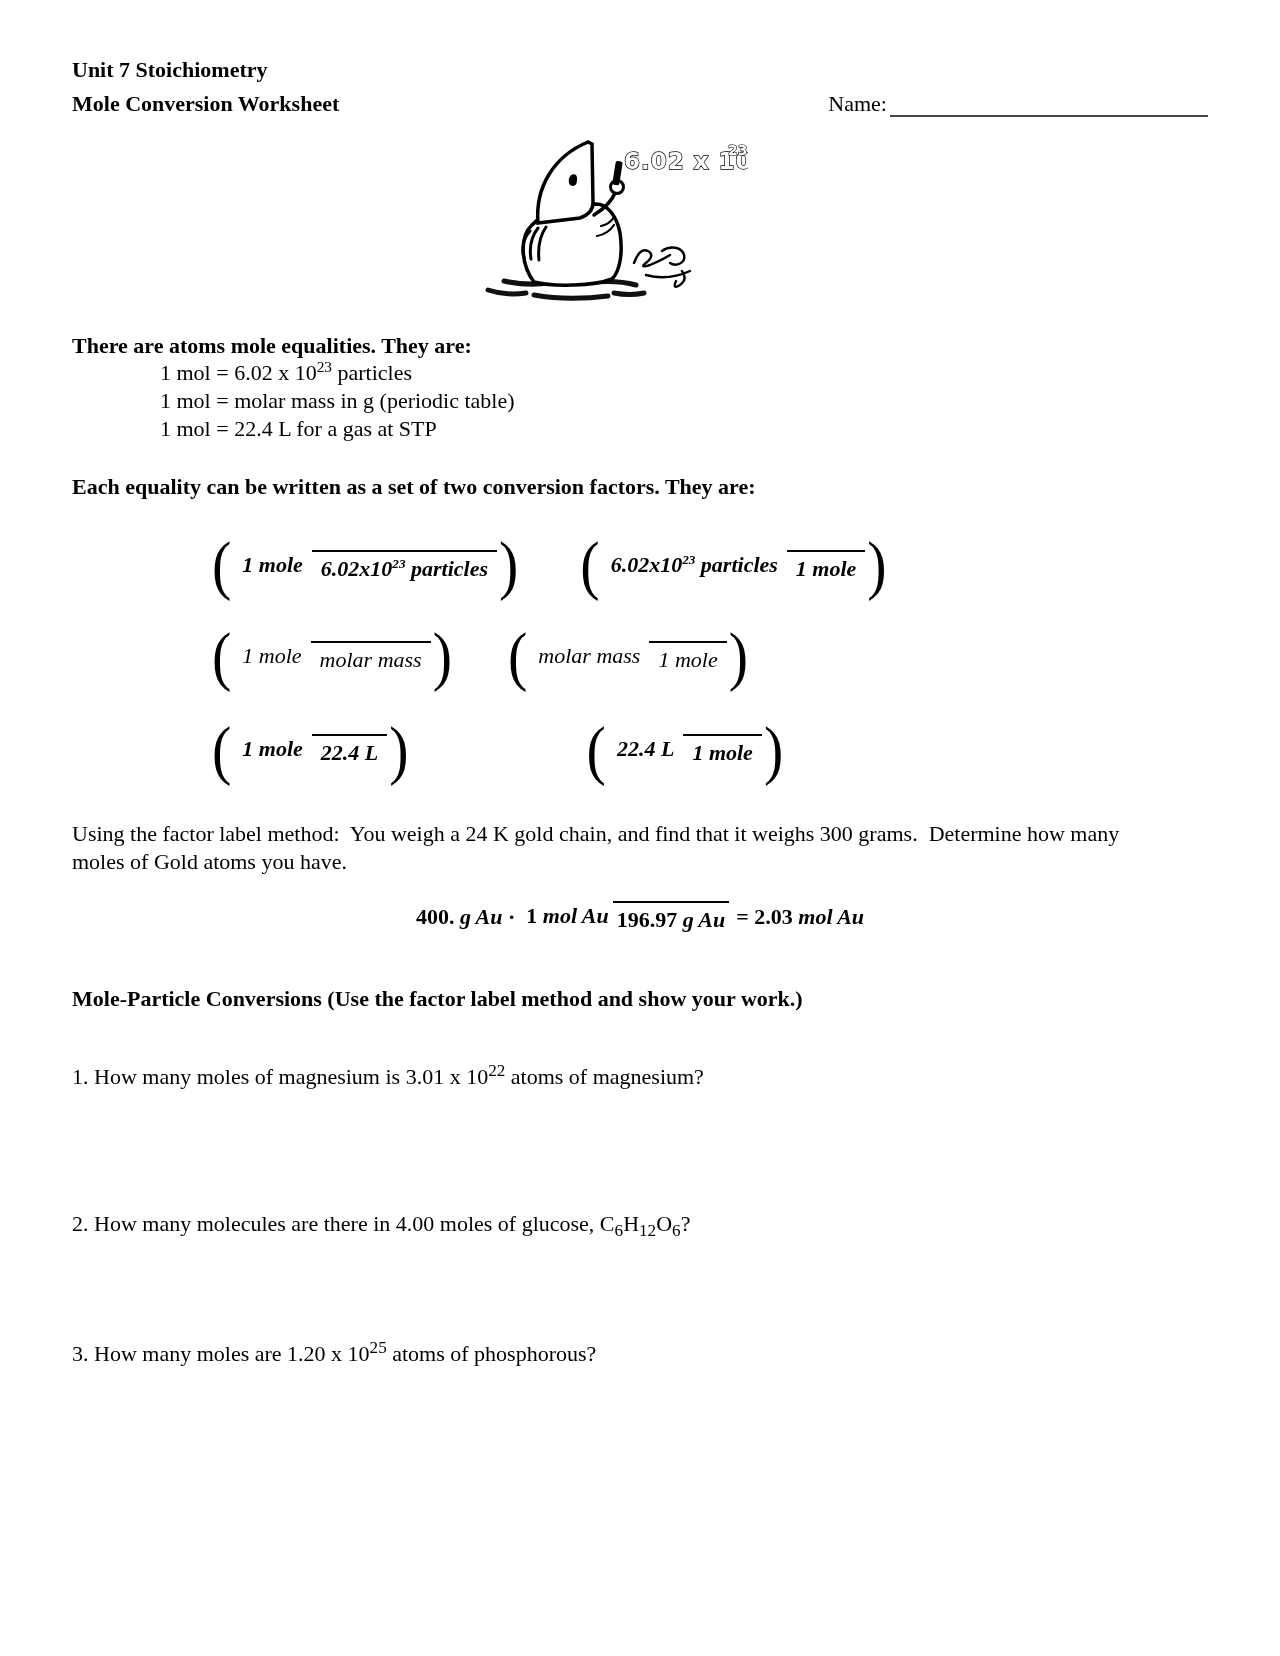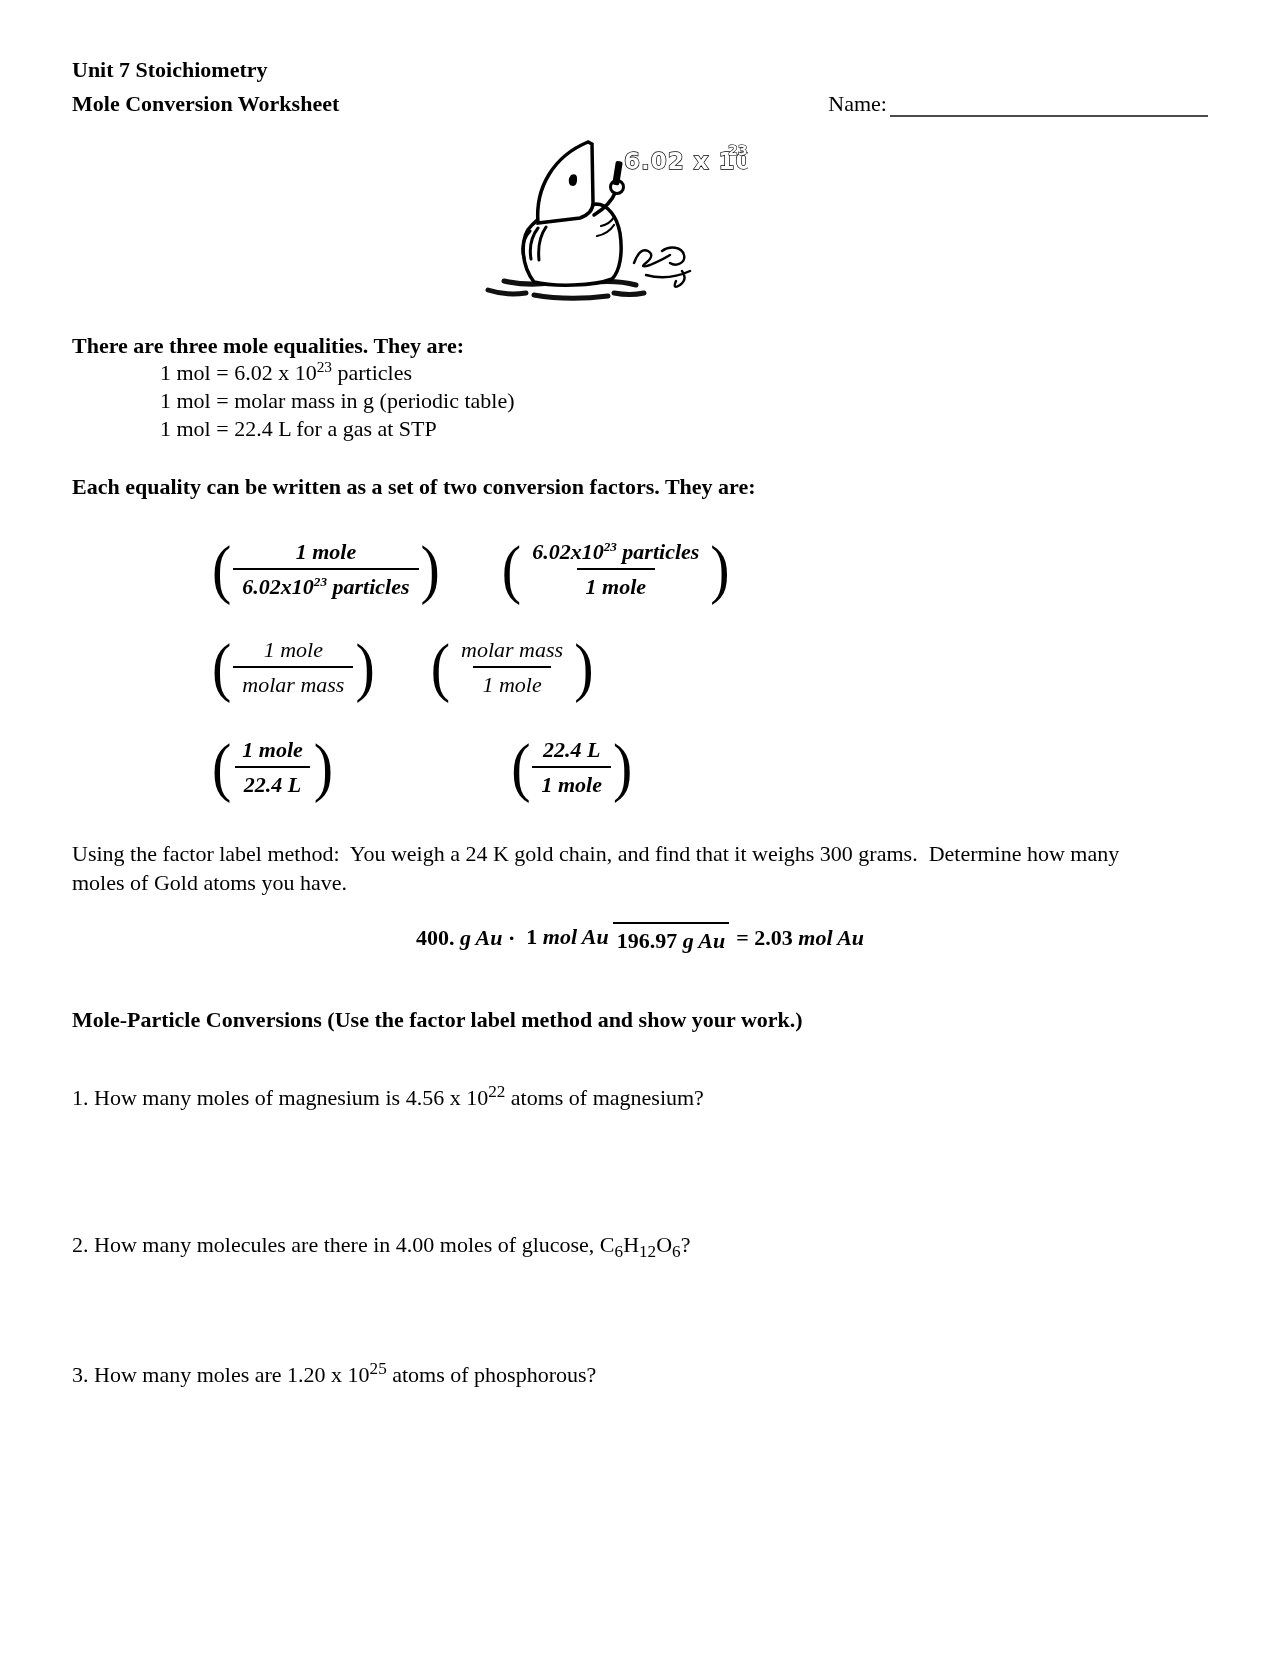--- a/index.html
+++ b/index.html
@@ -22,21 +22,21 @@
   sup{font-size:0.7em;line-height:0;}
   sub{font-size:0.7em;line-height:0;}
   
   .factors-heading{margin-top:30px;}
   .frac-row{display:flex;align-items:center;}
   .row1{margin-top:38px;}
   .row2{margin-top:36px;}
   .row3{margin-top:38px;}
   .frac{display:inline-flex;align-items:center;font-style:italic;}
   .boldrow .frac{font-weight:bold;}
-  .frac .stack{display:inline-flex;flex-direction:column;align-items:center;text-align:center;padding:0 2px;}
+  .frac .stack{display:inline-flex;flex-direction:row;align-items:center;text-align:center;padding:0 2px;}
   .frac .num{padding:0 9px 2px 9px;white-space:pre;}
   .frac .den{border-top:2px solid #000;padding:3px 9px 0 9px;white-space:pre;}
   .frac .paren{font-style:normal;font-weight:normal;font-size:58px;line-height:0.95;transform:scaleY(1.12);}
   .frac sup{font-size:0.6em;}
   .ml-a{margin-left:140px;}
   .gap1{margin-left:62px;}
   .gap2{margin-left:56px;}
   .gap3{margin-left:178px;}
   
   .example{margin-top:42px;max-width:1100px;white-space:pre-wrap;line-height:1.3;}
@@ -86,21 +86,21 @@
       <rect x="138" y="36" width="7" height="24" rx="2" transform="rotate(9 141 48)" fill="#000"></rect>
       <path d="M125,101 q9,-2 13,-9 M121,111 q11,-2 17,-11" stroke="#000" stroke-width="2.2" fill="none" stroke-linecap="round"></path>
 
       <text x="148" y="44" font-family="DejaVu Sans, sans-serif" font-size="23" font-weight="bold" fill="#fff" stroke="#000" stroke-width="1.4" paint-order="stroke" letter-spacing="1">6.02 x 10</text>
       <text x="252" y="30" font-family="DejaVu Sans, sans-serif" font-size="14" font-weight="bold" fill="#fff" stroke="#000" stroke-width="1.1" paint-order="stroke">23</text>
 
       <path d="M158,138 q6,-16 14,-12 q7,4 -1,11 q-9,7 3,3 q12,-5 20,-10 M186,126 c8,-6 20,-4 22,4 c2,8 -8,12 -14,8 M170,150 q22,6 44,-4 M206,146 q6,8 -2,14 q-8,5 -4,-4" stroke="#000" stroke-width="2.4" fill="none" stroke-linecap="round"></path>
     </svg>
   </div>
 
-  <div class="equalities-heading bold">There are three mole equalities. They are:</div>
+  <div class="equalities-heading bold">There are atoms mole equalities. They are:</div>
   <div class="eq-lines">
     <div><span>1 mol = 6.02 x 10</span><sup>23</sup><span> particles</span></div>
     <div>1 mol = molar mass in g (periodic table)</div>
     <div>1 mol = 22.4 L for a gas at STP</div>
   </div>
 
   <div class="factors-heading bold">Each equality can be written as a set of two conversion factors. They are:</div>
 
   <div class="frac-row row1 boldrow">
     <span class="frac ml-a">
@@ -165,17 +165,17 @@
     <span><span>400. </span><i>g Au</i><span> ·</span></span>
     <span class="efrac">
       <span class="enum"><span>1 </span><i>mol Au</i></span>
       <span class="eden"><span>196.97 </span><i>g Au</i></span>
     </span>
     <span><span>= 2.03 </span><i>mol Au</i></span>
   </div>
 
   <div class="section-heading bold">Mole-Particle Conversions (Use the factor label method and show your work.)</div>
 
-  <div class="question q1"><span>1. How many moles of magnesium is 4.56 x 10</span><sup>22</sup><span> atoms of magnesium?</span></div>
+  <div class="question q1"><span>1. How many moles of magnesium is 3.01 x 10</span><sup>22</sup><span> atoms of magnesium?</span></div>
   <div class="question q2"><span>2. How many molecules are there in 4.00 moles of glucose, C</span><sub>6</sub><span>H</span><sub>12</sub><span>O</span><sub>6</sub><span>?</span></div>
   <div class="question q3"><span>3. How many moles are 1.20 x 10</span><sup>25</sup><span> atoms of phosphorous?</span></div>
 
 </div>
 
 </body></html>

